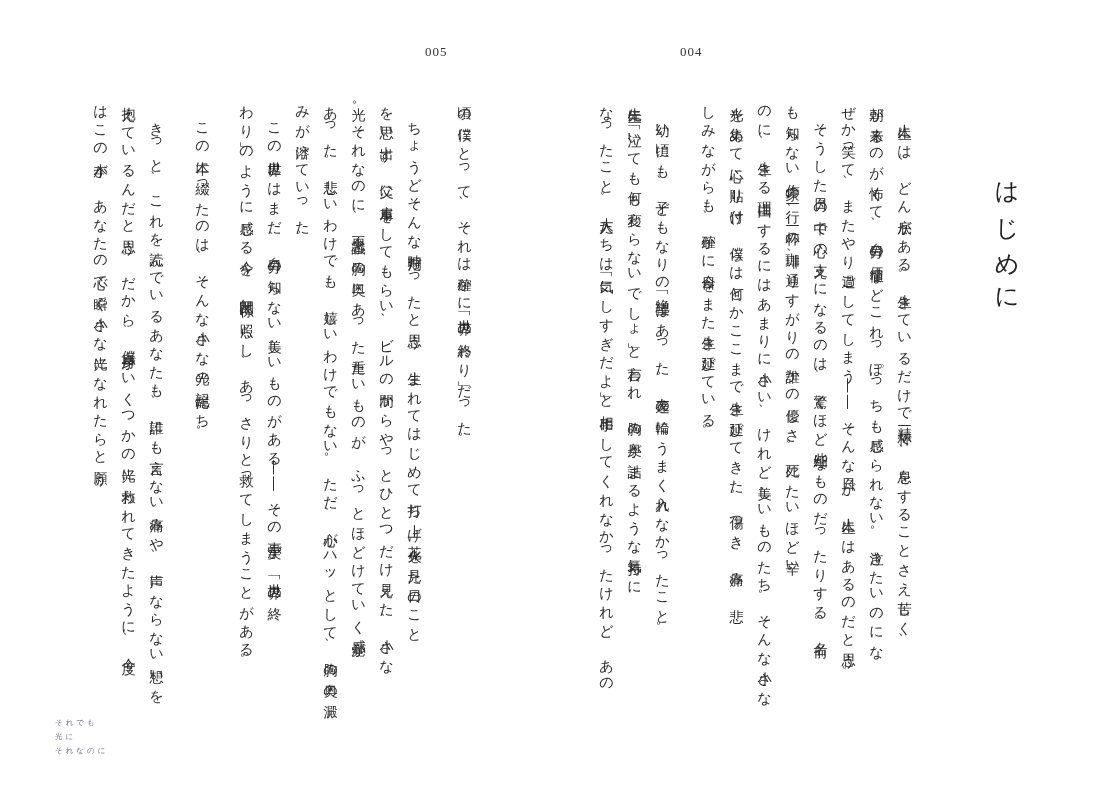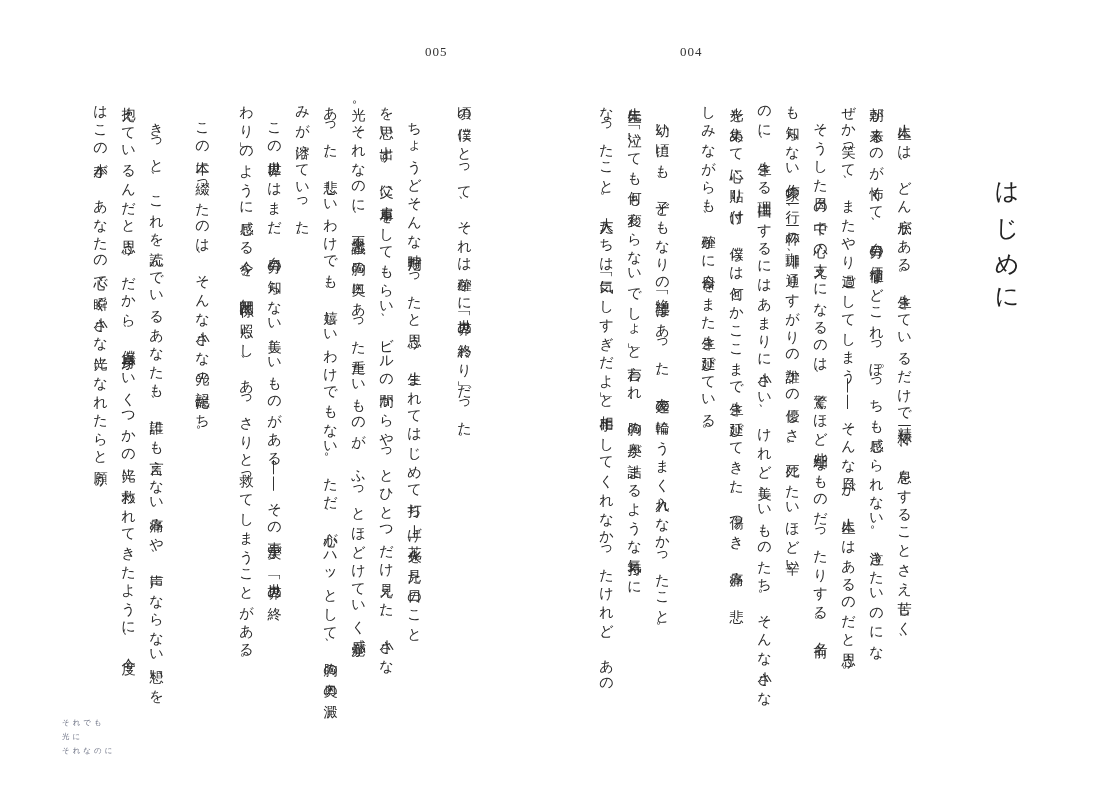--- a/index.html
+++ b/index.html
@@ -50,21 +50,21 @@
     writing-mode: vertical-rl;
     font-size: 14.2px;
     line-height: 27.5px;
     letter-spacing: 2.4px;
     color: #2b2b2b;
     white-space: pre;
   }
 
   .running-title {
     position: absolute;
-    left: 62px;
+    left: 55px;
     top: 716px;
     font-family: "DejaVu Sans", sans-serif;
     font-size: 7.5px;
     line-height: 14px;
     letter-spacing: 3px;
     color: #6a6f82;
   }
   .running-title div { white-space: nowrap; }
 </style>
 </head>

